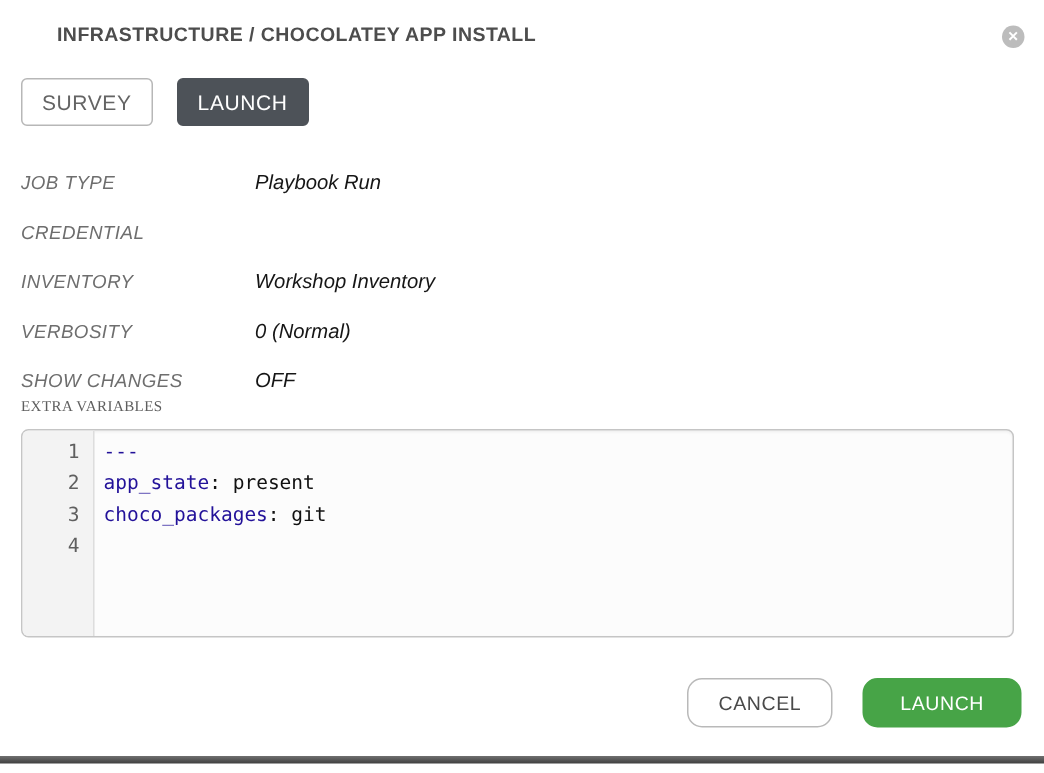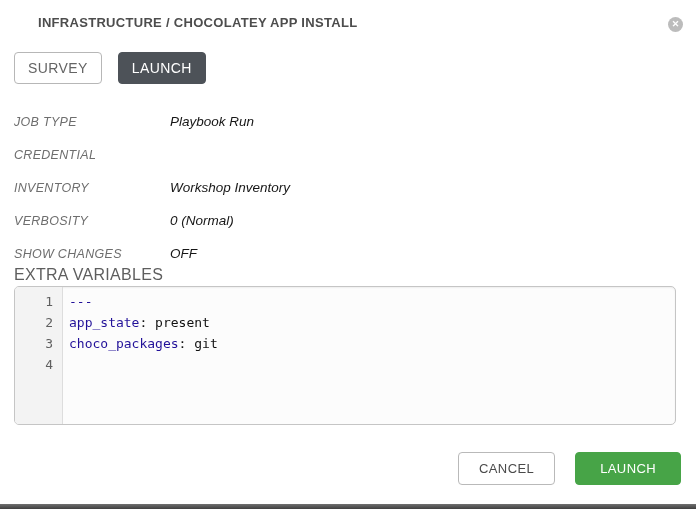--- a/index.html
+++ b/index.html
@@ -52,21 +52,21 @@
   .badge {
     display:inline-flex; align-items:center; gap:7px;
     background:#2b77bd; color:#fff; font-size:12.5px;
     padding:4px 12px 5px 10px; border-radius:4px; cursor:pointer;
   }
   .badge svg { display:block; }
 
   
   .extra-label {
     position:absolute; top:266px; left:14px;
-    font-size:16px; color:#5e5e5e; letter-spacing:.3px;
+    font-size:10px; color:#5e5e5e; letter-spacing:.3px;font-family:Liberation Serif, serif;
   }
   .editor {
     position:absolute; top:286px; left:14px;
     width:662px; height:139px;
     border:1px solid #c5c5c5; border-radius:5px;
     background:#fcfcfc; display:flex; overflow:hidden;
     box-shadow:inset 0 1px 2px rgba(0,0,0,.06);
   }
   .gutter {
     width:48px; flex:0 0 48px; background:#f3f3f3;
@@ -84,21 +84,21 @@
     font-size:13px; line-height:21px; white-space:pre; color:#111;
   }
   .tok-key { color:#221199; }
   .tok-plain { color:#111; }
 
   
   .footer { position:absolute; top:452px; right:15px; display:flex; gap:20px; }
   .btn {
     font-family:"Liberation Sans", sans-serif;
     font-size:13px; letter-spacing:.4px;
-    border-radius:4px; cursor:pointer;
+    border-radius:10px; cursor:pointer;
     padding:8px 20px; border:1px solid transparent;
   }
   .btn-cancel { background:#fff; border-color:#b9b9b9; color:#4a4a4a; }
   .btn-launch { background:#47a447; border-color:#47a447; color:#fff; padding:8px 24px; }
 
   
   .bottom-strip {
     position:absolute; left:0; right:0; top:504px; height:5px;
     background:linear-gradient(#707070,#3f3f3f);
   }

